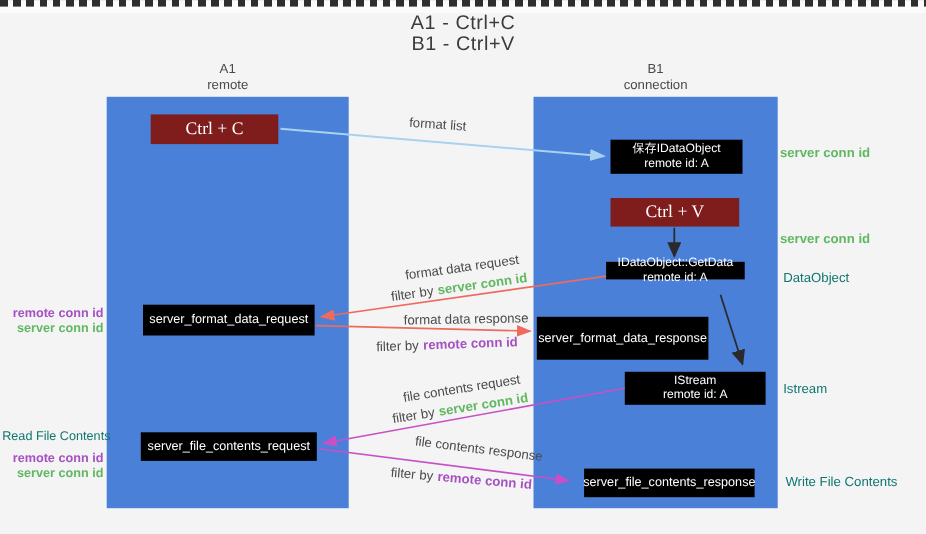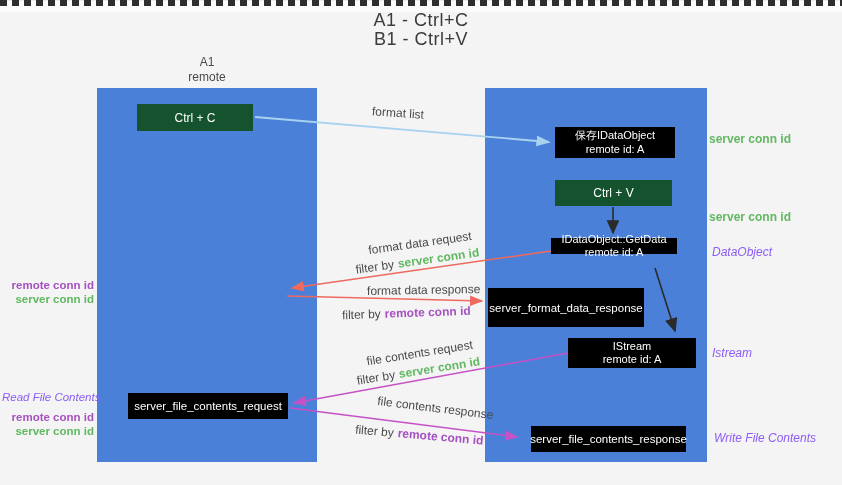--- a/index.html
+++ b/index.html
@@ -10,50 +10,54 @@
     color:#3d3d3d;
   }
   .title{position:absolute;left:0;right:0;text-align:center;font-size:18px;color:#3b3b3b;letter-spacing:.5px;}
   .lane{position:absolute;background:#4a80d8;}
   .lane-header{position:absolute;text-align:center;font-size:12px;line-height:15px;color:#4a4a4a;}
   .node{
     position:absolute;display:flex;align-items:center;justify-content:center;
     color:#ffffff;text-align:center;font-size:11.5px;white-space:nowrap;z-index:3;
   }
   .node.orange{background:#000000;}
-  .node.green{background:#14532d;font-size:12px;}
+  .node.green{background:#7f1d1d;font-size:16px;font-family:Liberation Serif, serif;}
   .node.two-line{flex-direction:column;line-height:13.5px;font-size:11px;}
   .dashline{
     position:absolute;left:0;top:167;width:842px;height:6px;z-index:4;
     background:repeating-linear-gradient(to right,#2e2e2e 0 7px,transparent 7px 12px);
   }
   svg.arrows{position:absolute;left:0;top:0;z-index:5;pointer-events:none;}
   .lbl{position:absolute;font-size:12px;color:#4a4a4a;white-space:nowrap;z-index:6;}
   .green-t{color:#61b861;font-weight:bold;}
   .purple-t{color:#a651c1;font-weight:bold;}
-  .dark-t{color:#8b5cf6;font-weight:normal;font-style:italic;}
+  .dark-t{color:#0f766e;font-weight:normal;}
   .fval{margin-left:4px;}
   .left-note{
     position:absolute;left:2px;width:92px;text-align:right;
     font-size:11.5px;font-weight:bold;white-space:nowrap;z-index:6;
   }
   .side-note{position:absolute;font-size:12px;white-space:nowrap;z-index:6;}
   .bottom-edge{position:absolute;left:0;top:474;width:842px;height:11px;background:#fbfbfc;border-top:1px solid #ececee;}
 </style>
 </head>
 <body>
 
 <div class="canvas">
 
   <div class="title" style="top:10px">A1 - Ctrl+C</div>
   <div class="title" style="top:29px">B1 - Ctrl+V</div>
 
   <div class="lane-header" style="left:147px;top:55px;width:120px">
     <div>A1</div>
     <div>remote</div>
+  </div>
+  <div class="lane-header" style="left:536px;top:55px;width:120px">
+    <div>B1</div>
+    <div>connection</div>
   </div>
 
   <div class="lane" style="left:97px;top:88px;width:220px;height:374px"></div>
   <div class="lane" style="left:485px;top:88px;width:222px;height:374px"></div>
 
   <div class="node green" style="left:137px;top:104px;width:116px;height:27px">
     <span>Ctrl + C</span>
   </div>
 
   <div class="node orange two-line" style="left:555px;top:127px;width:120px;height:31px">
@@ -63,20 +67,23 @@
 
   <div class="node green" style="left:555px;top:180px;width:117px;height:26px">
     <span>Ctrl + V</span>
   </div>
 
   <div class="node orange two-line" style="left:551px;top:238px;width:126px;height:16px">
     <span>IDataObject::GetData</span>
     <span>remote id: A</span>
   </div>
 
+  <div class="node orange" style="left:130px;top:277px;width:156px;height:28px">
+    <span>server_format_data_request</span>
+  </div>
 
   <div class="node orange" style="left:488px;top:288px;width:156px;height:39px">
     <span>server_format_data_response</span>
   </div>
 
   <div class="node orange two-line" style="left:568px;top:338px;width:128px;height:30px">
     <span>IStream</span>
     <span>remote id: A</span>
   </div>
 

